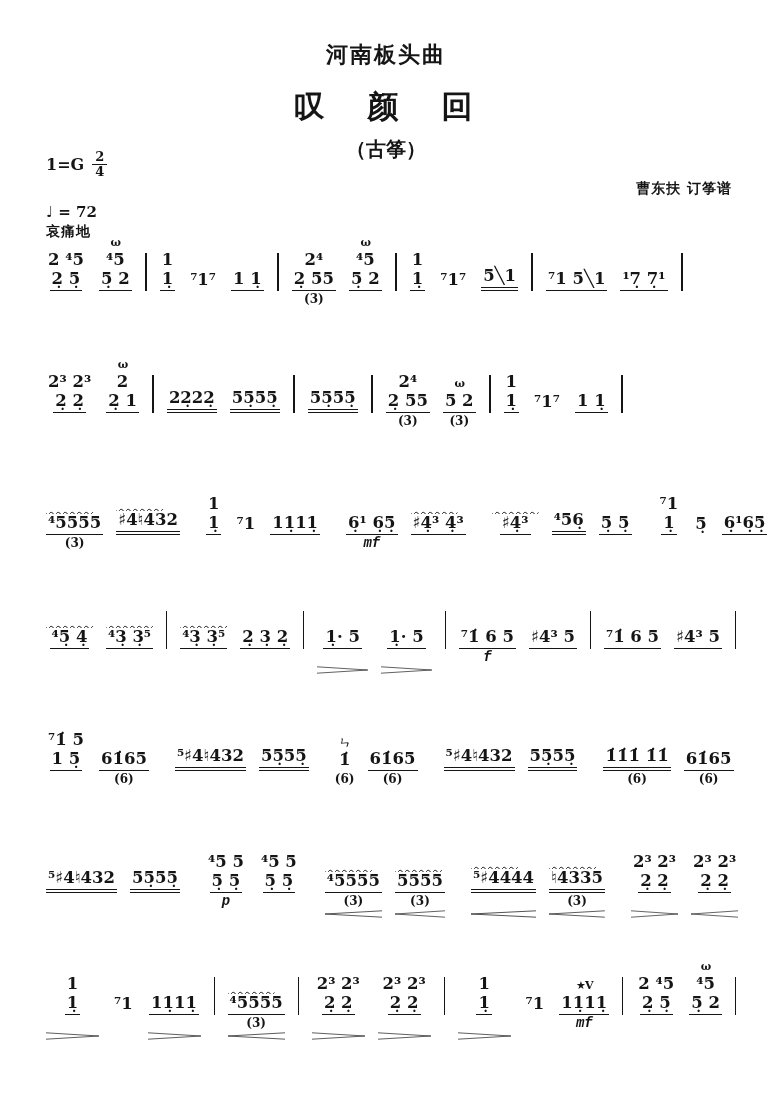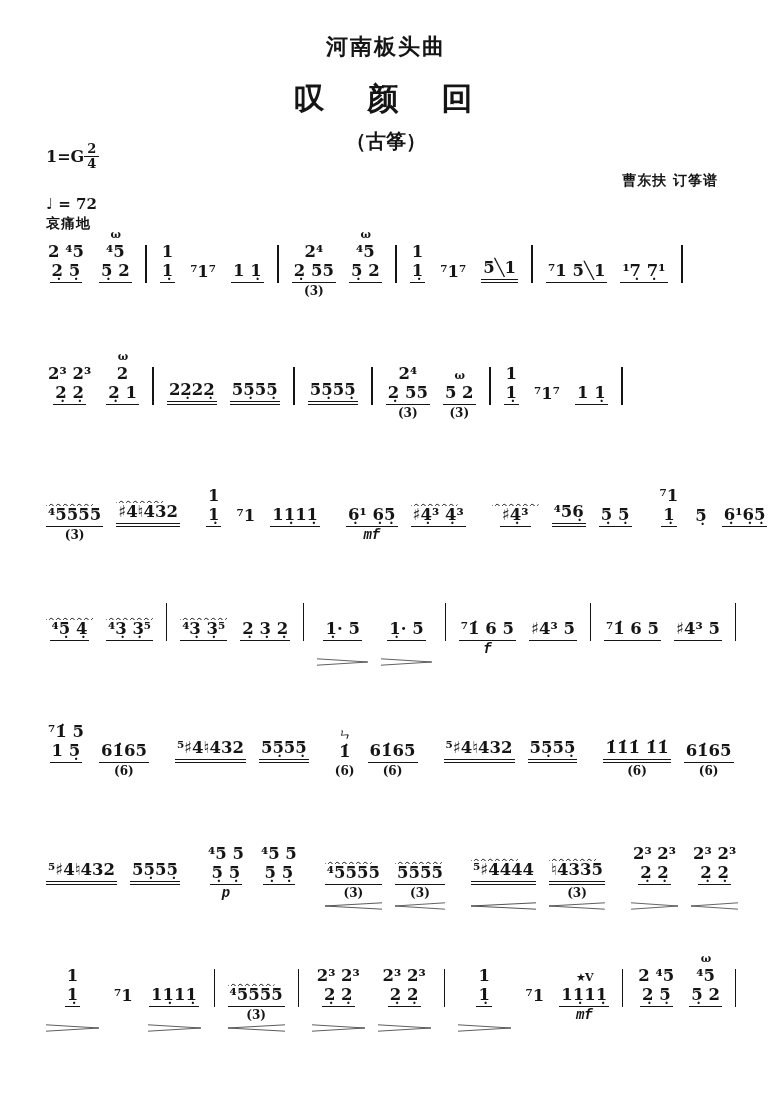--- a/index.html
+++ b/index.html
@@ -4,31 +4,31 @@
 <style>
   html,body{margin:0;padding:0;}
   body{
     width:772px;height:1112px;background:#ffffff;color:#151515;
     font-family:"DejaVu Serif","DejaVu Sans","Liberation Serif",serif;
     overflow:hidden;
   }
   .page{padding:28px 36px 0 36px;box-sizing:border-box;}
   
   .head{position:relative;text-align:center;height:196px;}
-  .genre{font-size:22px;font-weight:bold;letter-spacing:2px;margin-top:4px;}
+  .genre{font-size:22px;font-weight:bold;letter-spacing:2px;margin-top:12px;}
   .title{font-size:31px;font-weight:bold;letter-spacing:6px;margin-top:16px;}
   .instr{font-size:20px;font-weight:bold;margin-top:8px;}
   .keyblock{position:absolute;left:10px;top:110px;text-align:left;font-weight:bold;}
-  .keyline{font-size:16px;display:flex;align-items:center;gap:0;}
+  .keyline{font-size:16px;display:flex;align-items:center;gap:8px;}
   .frac{display:inline-flex;flex-direction:column;align-items:center;font-size:13px;line-height:1.05;}
   .frac .ftop{border-bottom:1.6px solid #151515;padding:0 3px;}
   .frac .fbot{padding:0 3px;}
   .tempoline{font-size:15px;margin-top:25px;}
   .expr{font-size:14px;margin-top:2px;letter-spacing:1px;}
-  .credit{position:absolute;right:18px;top:140px;font-size:14px;font-weight:bold;letter-spacing:1px;}
+  .credit{position:absolute;right:4px;top:140px;font-size:14px;font-weight:bold;letter-spacing:1px;}
   
   #score{padding-left:10px;}
   .system{display:flex;align-items:flex-end;gap:13px;margin-bottom:42px;min-height:72px;}
   .cell{display:flex;flex-direction:column;align-items:center;}
   .orn{min-height:15px;height:15px;font-size:11px;font-weight:bold;line-height:14px;letter-spacing:-1px;}
   .orn.wavy{align-self:stretch;overflow:hidden;white-space:nowrap;font-size:9px;line-height:8px;height:11px;min-height:11px;
     text-decoration-line:underline;text-decoration-style:wavy;text-decoration-color:#151515;}
   .notes{display:flex;flex-direction:column;align-items:center;font-weight:bold;font-size:16.5px;line-height:1.12;white-space:pre;}
   .row{padding:0 2px 1px 2px;}
   .ul1{border-bottom:1.7px solid #151515;}

